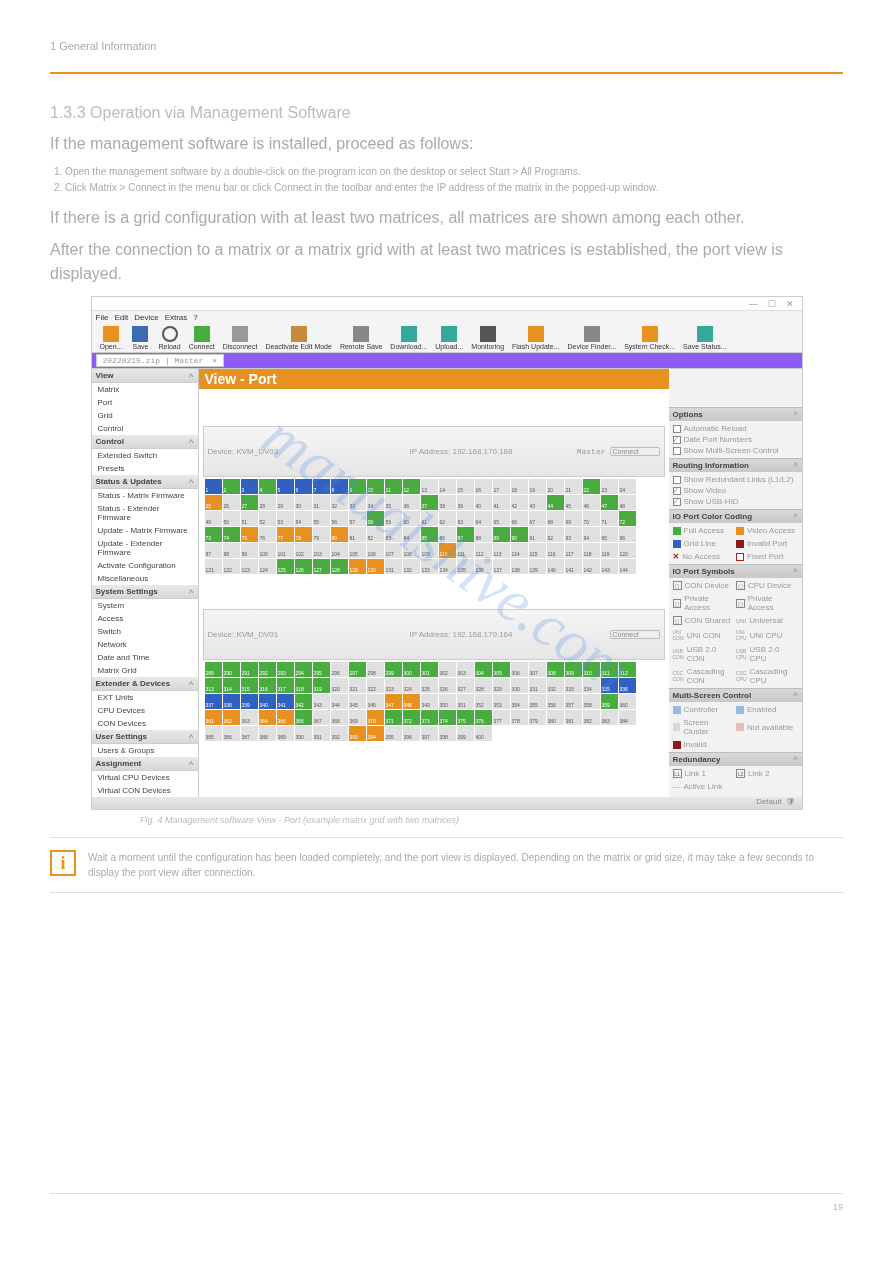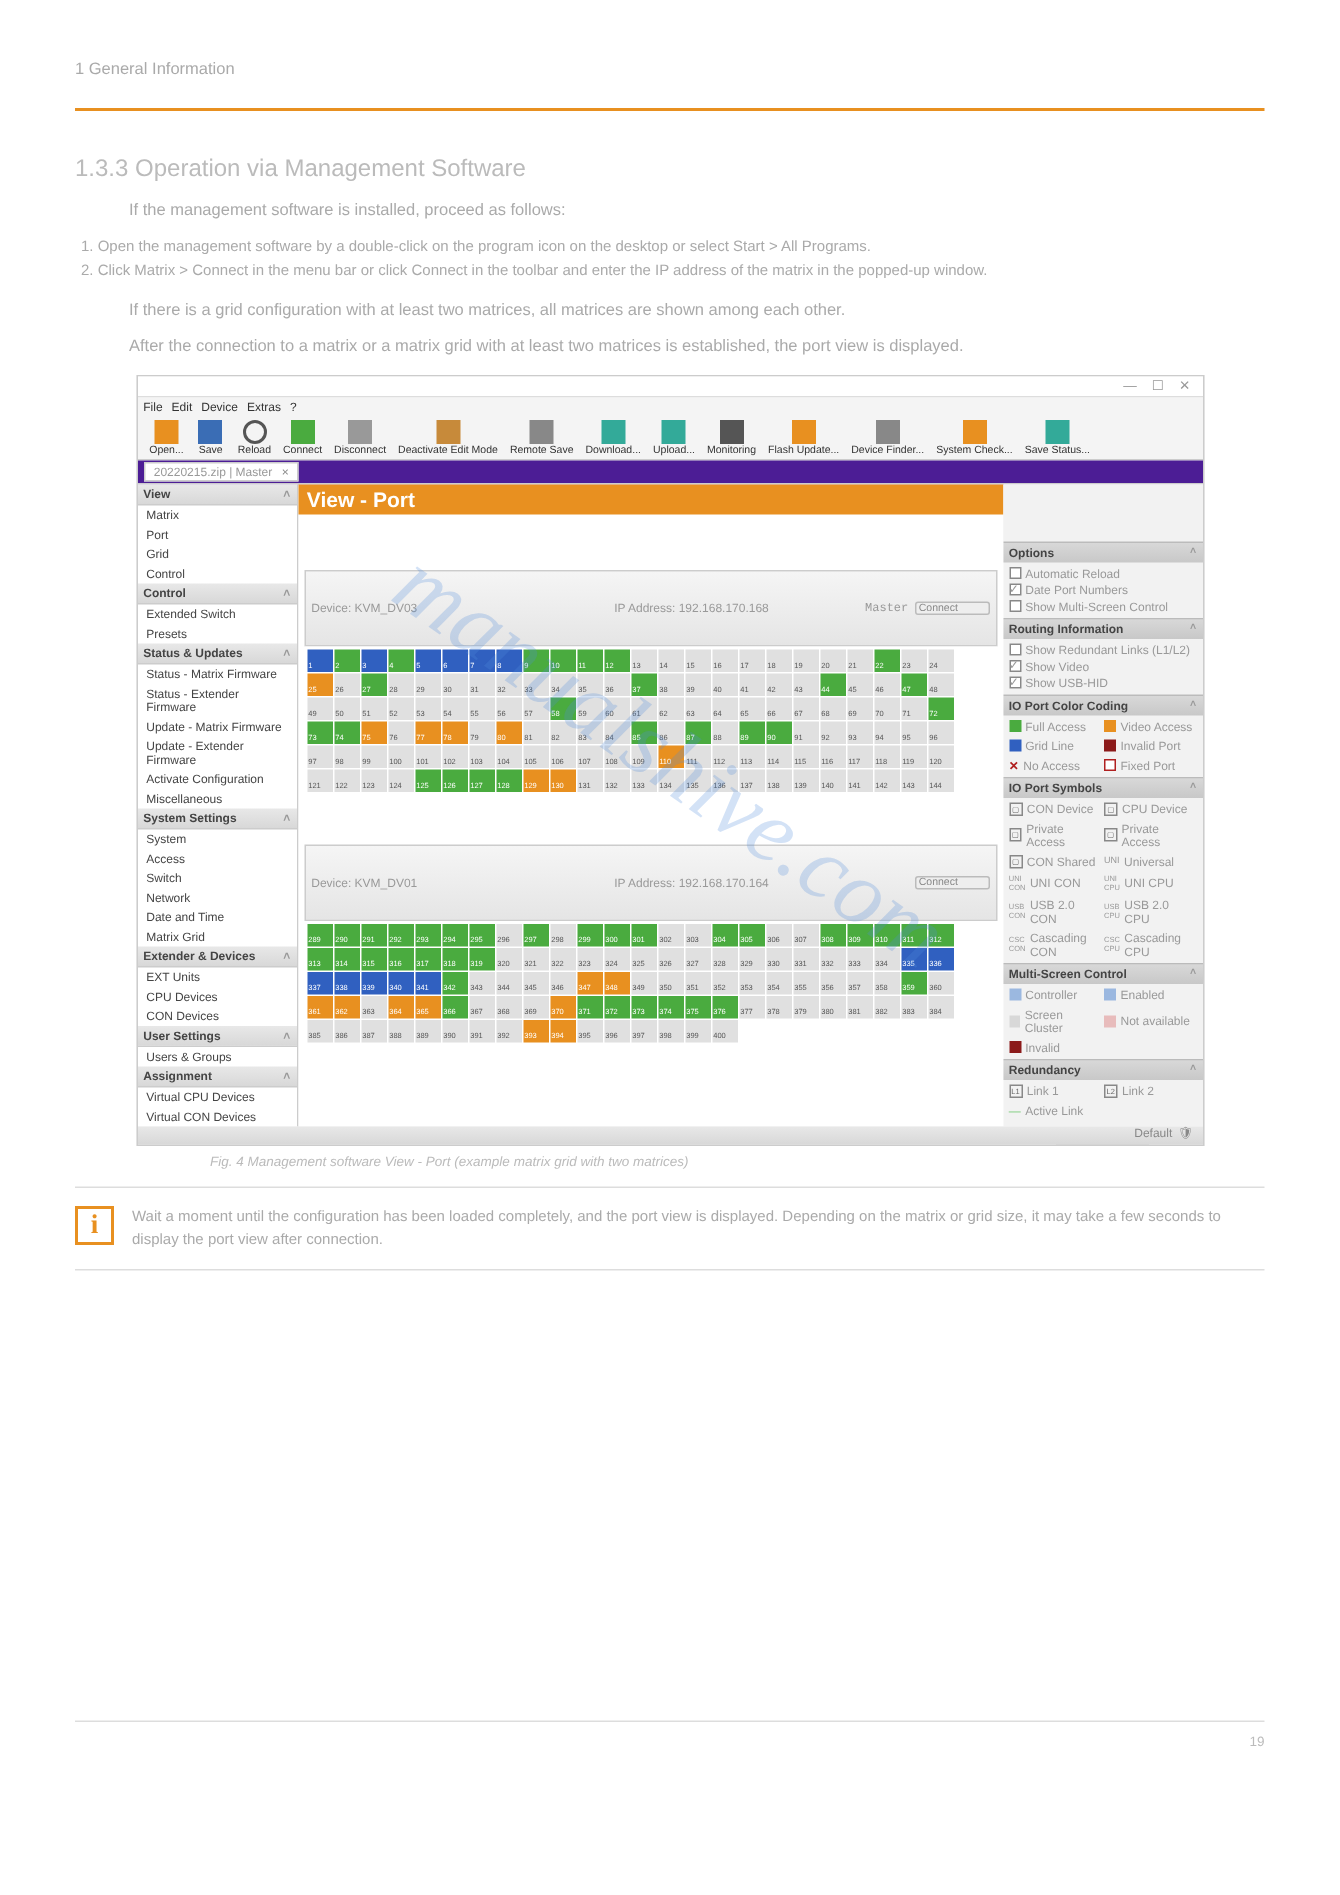--- a/index.html
+++ b/index.html
@@ -2,21 +2,21 @@
 <html><head>
 <meta charset="utf-8">
 <style>
   * { box-sizing: border-box; margin: 0; padding: 0; }
   body { font-family: Arial, sans-serif; background: #fff; width: 893px; color: #999; font-size: 10px; }
   .page { padding: 40px 50px; }
   .header-row { display: flex; justify-content: space-between; border-bottom: 2px solid #e89020; padding-bottom: 20px; margin-bottom: 10px; }
   .header-left { color: #aaa; font-size: 11px; }
   .header-right { color: #aaa; font-size: 11px; }
   .section-num { font-size: 16px; color: #bbb; margin: 30px 0 10px; }
-  .para { color: #aaa; font-size: 11px; line-height: 1.5; margin-bottom: 8px; margin-left: 36px; }
+  .para { color: #aaa; font-size: 16px; line-height: 1.5; margin-bottom: 8px; }
   .steps { color: #aaa; font-size: 10px; line-height: 1.6; margin-bottom: 10px; }
   .steps .step { margin-left: 4px; }
   .app-window { border: 1px solid #ccc; background: #f4f4f4; width: 712px; margin: 10px auto 5px; position: relative; }
   .titlebar { height: 14px; background: #fff; border-bottom: 1px solid #ddd; display: flex; justify-content: flex-end; align-items: center; gap: 10px; padding-right: 8px; font-size: 9px; }
   .titlebar span { cursor: default; }
   .menubar { background: #f4f4f4; font-size: 8px; color: #333; padding: 2px 4px; }
   .menubar span { margin-right: 6px; text-decoration: underline; text-decoration-color: transparent; }
   .menubar span:first-letter { text-decoration: underline; }
   .toolbar { background: #f4f4f4; display: flex; padding: 2px 4px; border-bottom: 1px solid #ccc; }
   .tool { display: flex; flex-direction: column; align-items: center; font-size: 7px; color: #333; padding: 0 4px; min-width: 28px; }
@@ -28,21 +28,21 @@
   .tool.disconnect .ticon { background: #999; }
   .tool.deact .ticon { background: #c78a3a; }
   .tool.remote .ticon { background: #888; }
   .tool.download .ticon { background: #3a9; }
   .tool.upload .ticon { background: #3a9; }
   .tool.monitoring .ticon { background: #555; }
   .tool.flash .ticon { background: #e89020; }
   .tool.finder .ticon { background: #888; }
   .tool.check .ticon { background: #e89020; }
   .tool.status .ticon { background: #3a9; }
-  .tabbar { background: #4c1d95; padding: 1px 4px; font-size: 8px; border-bottom: 1px solid #ccc; }
+  .tabbar { background: #8b5cf6; padding: 1px 4px; font-size: 8px; border-bottom: 1px solid #ccc; font-family: Liberation Mono, monospace; }
   .tab { background: #fff; padding: 1px 6px; border: 1px solid #ccc; display: inline-block; }
   .tab .close { margin-left: 4px; color: #888; }
   .app-body { display: flex; height: 428px; }
   .sidebar { width: 107px; background: #fff; border-right: 1px solid #ccc; font-size: 8px; overflow: hidden; }
   .side-head { background: linear-gradient(#e8e8e8,#d8d8d8); padding: 2px 4px; font-weight: bold; color: #444; border-bottom: 1px solid #ccc; position: relative; }
   .side-head::after { content: "˄"; position: absolute; right: 4px; color: #999; }
   .side-item { padding: 2px 6px; color: #444; }
   .main { flex: 1; display: flex; background: #fff; }
   .center { flex: 1; padding: 0; }
   .view-head { background: #e89020; color: #fff; font-size: 14px; font-weight: bold; padding: 2px 6px; }

